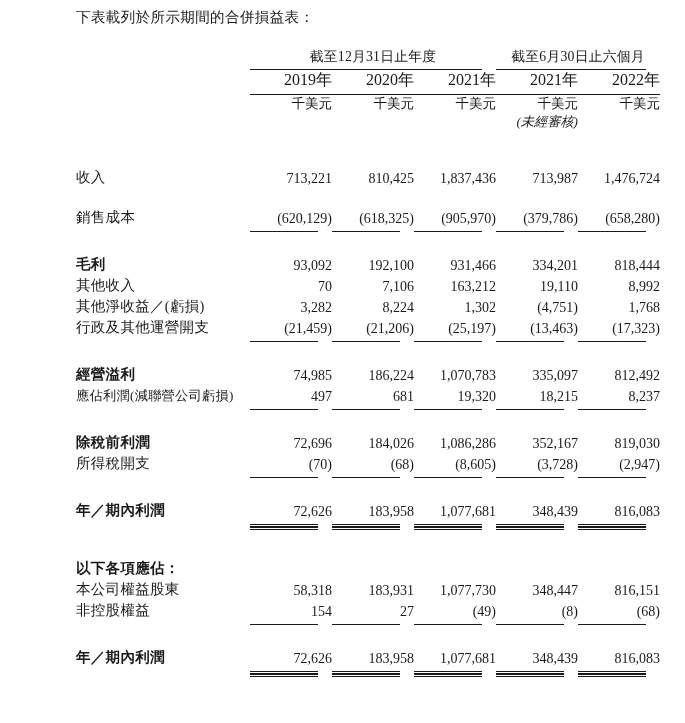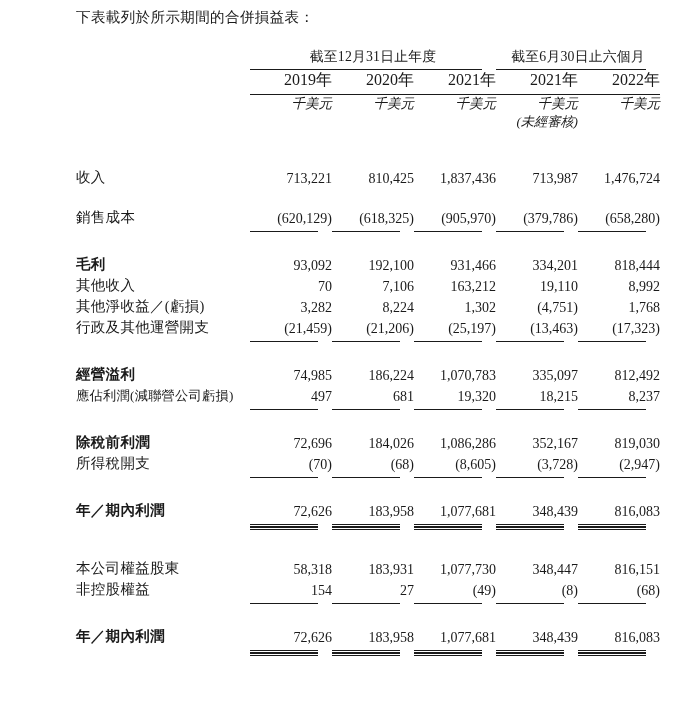--- a/index.html
+++ b/index.html
@@ -106,21 +106,20 @@
     background: #1a1a1a;
     margin: 3px 0 0 0;
   }
 
   
   .unit {
     text-align: right;
     padding-right: 14px;
     padding-top: 6px;
     font-size: 13.5px;
-    font-style: italic;
     font-family: "Liberation Serif", "DejaVu Serif", serif;
     white-space: nowrap;
   }
   .unaudited {
     text-align: right;
     padding-right: 14px;
     padding-top: 3px;
     font-size: 13.2px;
     font-style: italic;
     white-space: nowrap;
@@ -355,20 +354,28 @@
         <td class="num rule-total">816,083</td>
       </tr>
 
       <tr class="sp-lg">
           <td colspan="6"></td>
         </tr>
       <tr class="sp-sm">
           <td colspan="6"></td>
         </tr>
 
+      <tr class="r">
+        <td class="lbl bold">以下各項應佔：</td>
+        <td class="num"></td>
+        <td class="num"></td>
+        <td class="num"></td>
+        <td class="num"></td>
+        <td class="num"></td>
+      </tr>
 
       <tr class="r">
         <td class="lbl">本公司權益股東</td>
         <td class="num">58,318</td>
         <td class="num">183,931</td>
         <td class="num">1,077,730</td>
         <td class="num">348,447</td>
         <td class="num">816,151</td>
       </tr>
 

